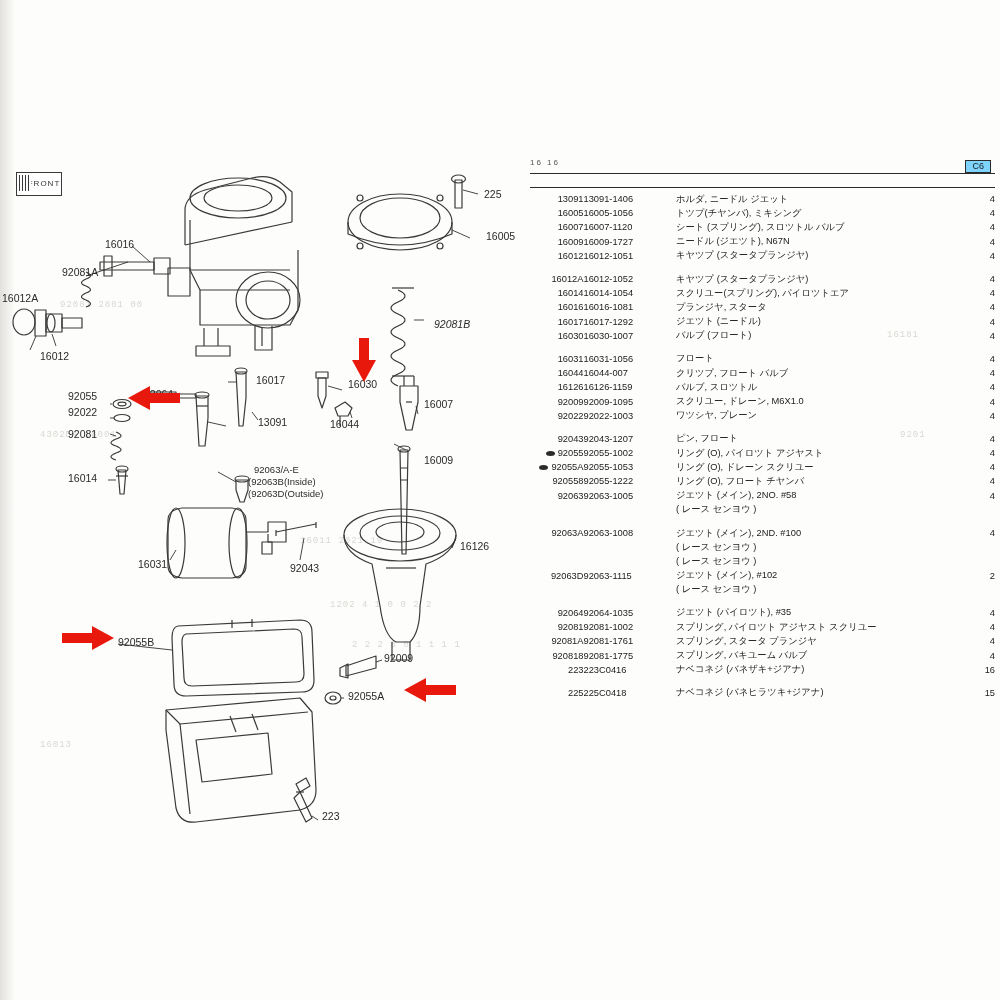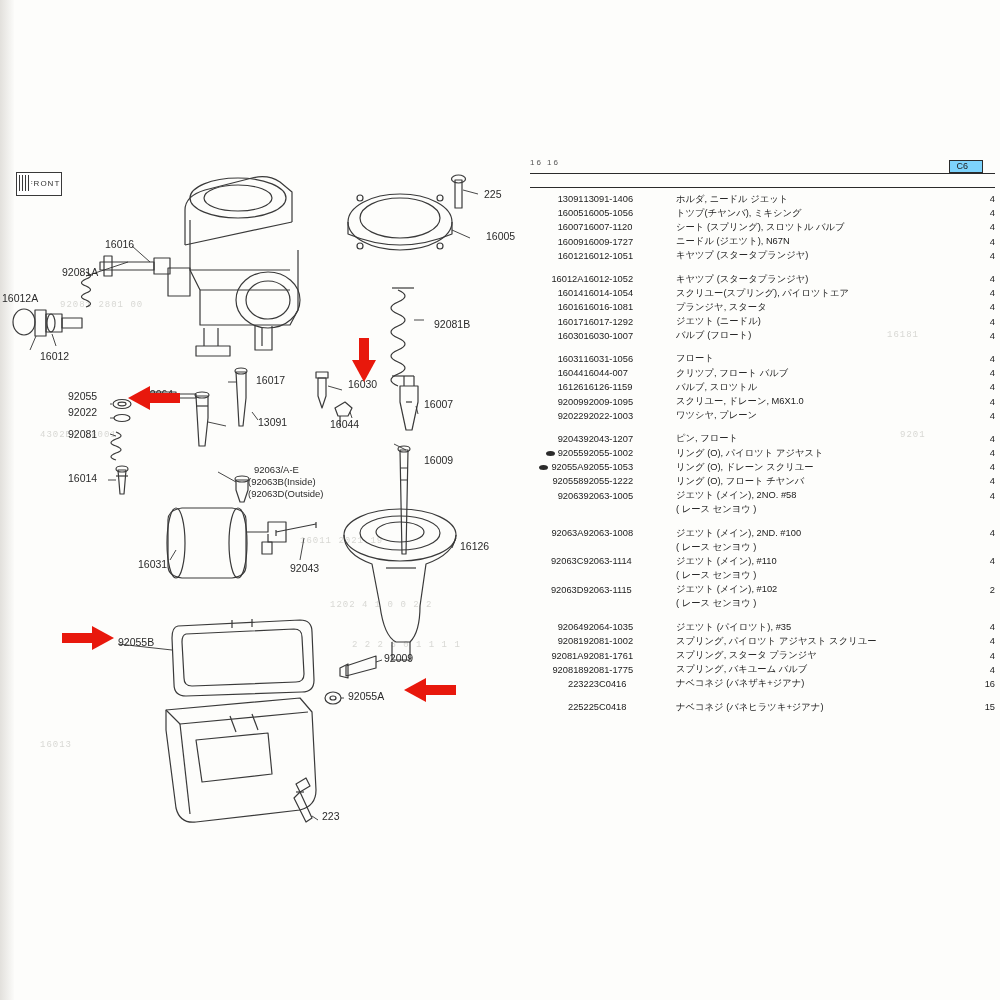--- a/index.html
+++ b/index.html
@@ -44,22 +44,22 @@
     position:absolute;left:530px;top:160px;width:465px;
     font-size:9.5px;color:#1c1c1c;
   }
   #table .hdrline{
     position:absolute;left:0;top:13px;width:465px;height:1px;background:#2b2b2b;
   }
   #table .hdrline2{
     position:absolute;left:0;top:27px;width:465px;height:1px;background:#2b2b2b;
   }
   .pagebox{
-    position:absolute;right:12px;top:0px;border:1px solid #2b2b2b;
-    padding:0px 14px 1px 6px;font-size:9px;background:#7dd3fc;
+    position:absolute;right:4px;top:0px;border:1px solid #2b2b2b;
+    padding:0px 6px 1px 6px;font-size:9px;background:#7dd3fc;
   }
   .corner{
     position:absolute;left:0;top:-2px;font-size:8px;color:#555;
     letter-spacing:2px;
   }
   table.parts{
     position:absolute;left:0;top:32px;width:465px;
     border-collapse:collapse;
   }
   table.parts td{
@@ -274,21 +274,21 @@
     <div class="lbl" style="left:68px;top:256px;">92022</div>
     <div class="lbl" style="left:68px;top:278px;">92081</div>
     <div class="lbl" style="left:68px;top:322px;">16014</div>
     <div class="lbl" style="left:144px;top:238px;">92064</div>
     <div class="lbl" style="left:256px;top:224px;">16017</div>
     <div class="lbl" style="left:258px;top:266px;">13091</div>
     <div class="lbl" style="left:348px;top:228px;">16030</div>
     <div class="lbl" style="left:330px;top:268px;">16044</div>
     <div class="lbl" style="left:424px;top:248px;">16007</div>
     <div class="lbl" style="left:424px;top:304px;">16009</div>
-    <div class="lbl" style="left:434px;top:168px;">92081B</div>
+    <div class="lbl" style="left:434px;top:168px;font-style:italic;">92081B</div>
     <div class="lbl" style="left:486px;top:80px;">16005</div>
     <div class="lbl" style="left:484px;top:38px;">225</div>
     <div class="lbl small" style="left:254px;top:314px;">92063/A-E</div>
     <div class="lbl small" style="left:248px;top:326px;">(92063B(Inside)</div>
     <div class="lbl small" style="left:248px;top:338px;">(92063D(Outside)</div>
     <div class="lbl" style="left:138px;top:408px;">16031</div>
     <div class="lbl" style="left:290px;top:412px;">92043</div>
     <div class="lbl" style="left:460px;top:390px;">16126</div>
     <div class="lbl" style="left:118px;top:486px;">92055B</div>
     <div class="lbl" style="left:384px;top:502px;">92009</div>
@@ -480,26 +480,20 @@
             <td class="c-desc">ジエツト (メイン), 2ND. #100</td>
             <td class="c-qty">4</td>
           </tr>
           <tr>
             <td class="c-ref"></td>
             <td class="c-num"></td>
             <td class="c-desc">(  レース  センヨウ  )</td>
             <td class="c-qty"></td>
           </tr>
           <tr>
-            <td class="c-ref">92063C</td>
-            <td class="c-num">92063-1114</td>
-            <td class="c-desc">ジエツト (メイン), #110</td>
-            <td class="c-qty">4</td>
-          </tr>
-          <tr>
             <td class="c-ref"></td>
             <td class="c-num"></td>
             <td class="c-desc">(  レース  センヨウ  )</td>
             <td class="c-qty"></td>
           </tr>
           <tr>
             <td class="c-ref">92063D</td>
             <td class="c-num">92063-1115</td>
             <td class="c-desc">ジエツト (メイン), #102</td>
             <td class="c-qty">2</td>

